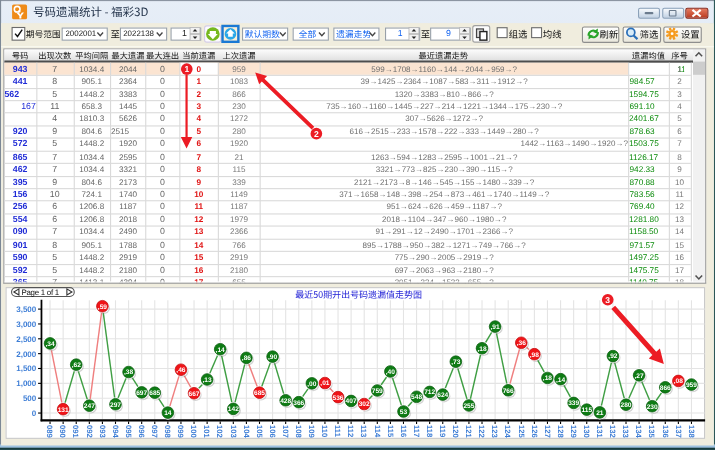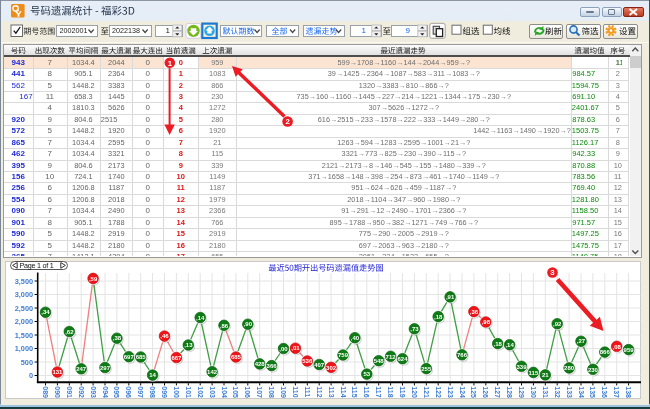--- a/index.html
+++ b/index.html
@@ -66,24 +66,24 @@
 <div class="tc" style="left:236.8px;top:56.8px;width:333.99999999999994px;height:11.42px;line-height:11.42px;color:#6e6e6e;font-size:7.3px;text-align:center;">599→1708→1160→144→2044→959→?</div>
 <div class="tc" style="left:571.8px;top:56.8px;width:35.40000000000009px;height:11.42px;line-height:11.42px;color:#0a8a0a;font-size:7.5px;text-align:right;padding-right:6px;width:29.40000000000009px;padding-left:44px;">1102.33</div>
 <div class="tc" style="left:608.2px;top:56.8px;width:19.299999999999955px;height:11.42px;line-height:11.42px;color:#787878;font-size:7.4px;text-align:center;">1</div>
 <div class="tc" style="left:4.0px;top:68.22px;width:28.6px;height:11.42px;line-height:11.42px;color:#1f2bd6;font-size:8.0px;text-align:center;font-weight:bold;">441</div>
 <div class="tc" style="left:33.6px;top:68.22px;width:32.4px;height:11.42px;line-height:11.42px;color:#646464;font-size:8.0px;text-align:center;">8</div>
 <div class="tc" style="left:67.0px;top:68.22px;width:32.8px;height:11.42px;line-height:11.42px;color:#646464;font-size:7.4px;text-align:center;">905.1</div>
 <div class="tc" style="left:100.8px;top:68.22px;width:31.10000000000001px;height:11.42px;line-height:11.42px;color:#646464;font-size:7.4px;text-align:center;">2364</div>
 <div class="tc" style="left:132.9px;top:68.22px;width:29.799999999999983px;height:11.42px;line-height:11.42px;color:#646464;font-size:8.0px;text-align:center;">0</div>
 <div class="tc" style="left:163.7px;top:68.22px;width:34.10000000000002px;height:11.42px;line-height:11.42px;color:#e01414;font-size:7.5px;text-align:center;font-weight:bold;">1</div>
 <div class="tc" style="left:198.8px;top:68.22px;width:37.0px;height:11.42px;line-height:11.42px;color:#787878;font-size:7.4px;text-align:center;">1083</div>
-<div class="tc" style="left:236.8px;top:68.22px;width:333.99999999999994px;height:11.42px;line-height:11.42px;color:#6e6e6e;font-size:7.3px;text-align:center;">39→1425→2364→1087→583→311→1083→?</div>
+<div class="tc" style="left:236.8px;top:68.22px;width:333.99999999999994px;height:11.42px;line-height:11.42px;color:#6e6e6e;font-size:7.3px;text-align:center;">39→1425→2364→1087→583→311→1912→?</div>
 <div class="tc" style="left:571.8px;top:68.22px;width:35.40000000000009px;height:11.42px;line-height:11.42px;color:#0a8a0a;font-size:7.5px;text-align:right;padding-right:6px;width:29.40000000000009px;">984.57</div>
 <div class="tc" style="left:608.2px;top:68.22px;width:19.299999999999955px;height:11.42px;line-height:11.42px;color:#787878;font-size:7.4px;text-align:center;">2</div>
-<div class="tc" style="left:4.0px;top:79.64px;width:28.6px;height:11.42px;line-height:11.42px;color:#1f2bd6;font-size:8.0px;text-align:center;font-weight:normal;">562</div>
+<div class="tc" style="left:4.0px;top:79.64px;width:28.6px;height:11.42px;line-height:11.42px;color:#1f2bd6;font-size:8.0px;text-align:left;font-weight:bold;">562</div>
 <div class="tc" style="left:33.6px;top:79.64px;width:32.4px;height:11.42px;line-height:11.42px;color:#646464;font-size:8.0px;text-align:center;">5</div>
 <div class="tc" style="left:67.0px;top:79.64px;width:32.8px;height:11.42px;line-height:11.42px;color:#646464;font-size:7.4px;text-align:center;">1448.2</div>
 <div class="tc" style="left:100.8px;top:79.64px;width:31.10000000000001px;height:11.42px;line-height:11.42px;color:#646464;font-size:7.4px;text-align:center;">3383</div>
 <div class="tc" style="left:132.9px;top:79.64px;width:29.799999999999983px;height:11.42px;line-height:11.42px;color:#646464;font-size:8.0px;text-align:center;">0</div>
 <div class="tc" style="left:163.7px;top:79.64px;width:34.10000000000002px;height:11.42px;line-height:11.42px;color:#e01414;font-size:7.5px;text-align:center;font-weight:bold;">2</div>
 <div class="tc" style="left:198.8px;top:79.64px;width:37.0px;height:11.42px;line-height:11.42px;color:#787878;font-size:7.4px;text-align:center;">866</div>
 <div class="tc" style="left:236.8px;top:79.64px;width:333.99999999999994px;height:11.42px;line-height:11.42px;color:#6e6e6e;font-size:7.3px;text-align:center;">1320→3383→810→866→?</div>
 <div class="tc" style="left:571.8px;top:79.64px;width:35.40000000000009px;height:11.42px;line-height:11.42px;color:#0a8a0a;font-size:7.5px;text-align:right;padding-right:6px;width:29.40000000000009px;">1594.75</div>
 <div class="tc" style="left:608.2px;top:79.64px;width:19.299999999999955px;height:11.42px;line-height:11.42px;color:#787878;font-size:7.4px;text-align:center;">3</div>
 <div class="tc" style="left:4.0px;top:91.06px;width:28.6px;height:11.42px;line-height:11.42px;color:#1f2bd6;font-size:8.0px;text-align:right;font-weight:normal;">167</div>

